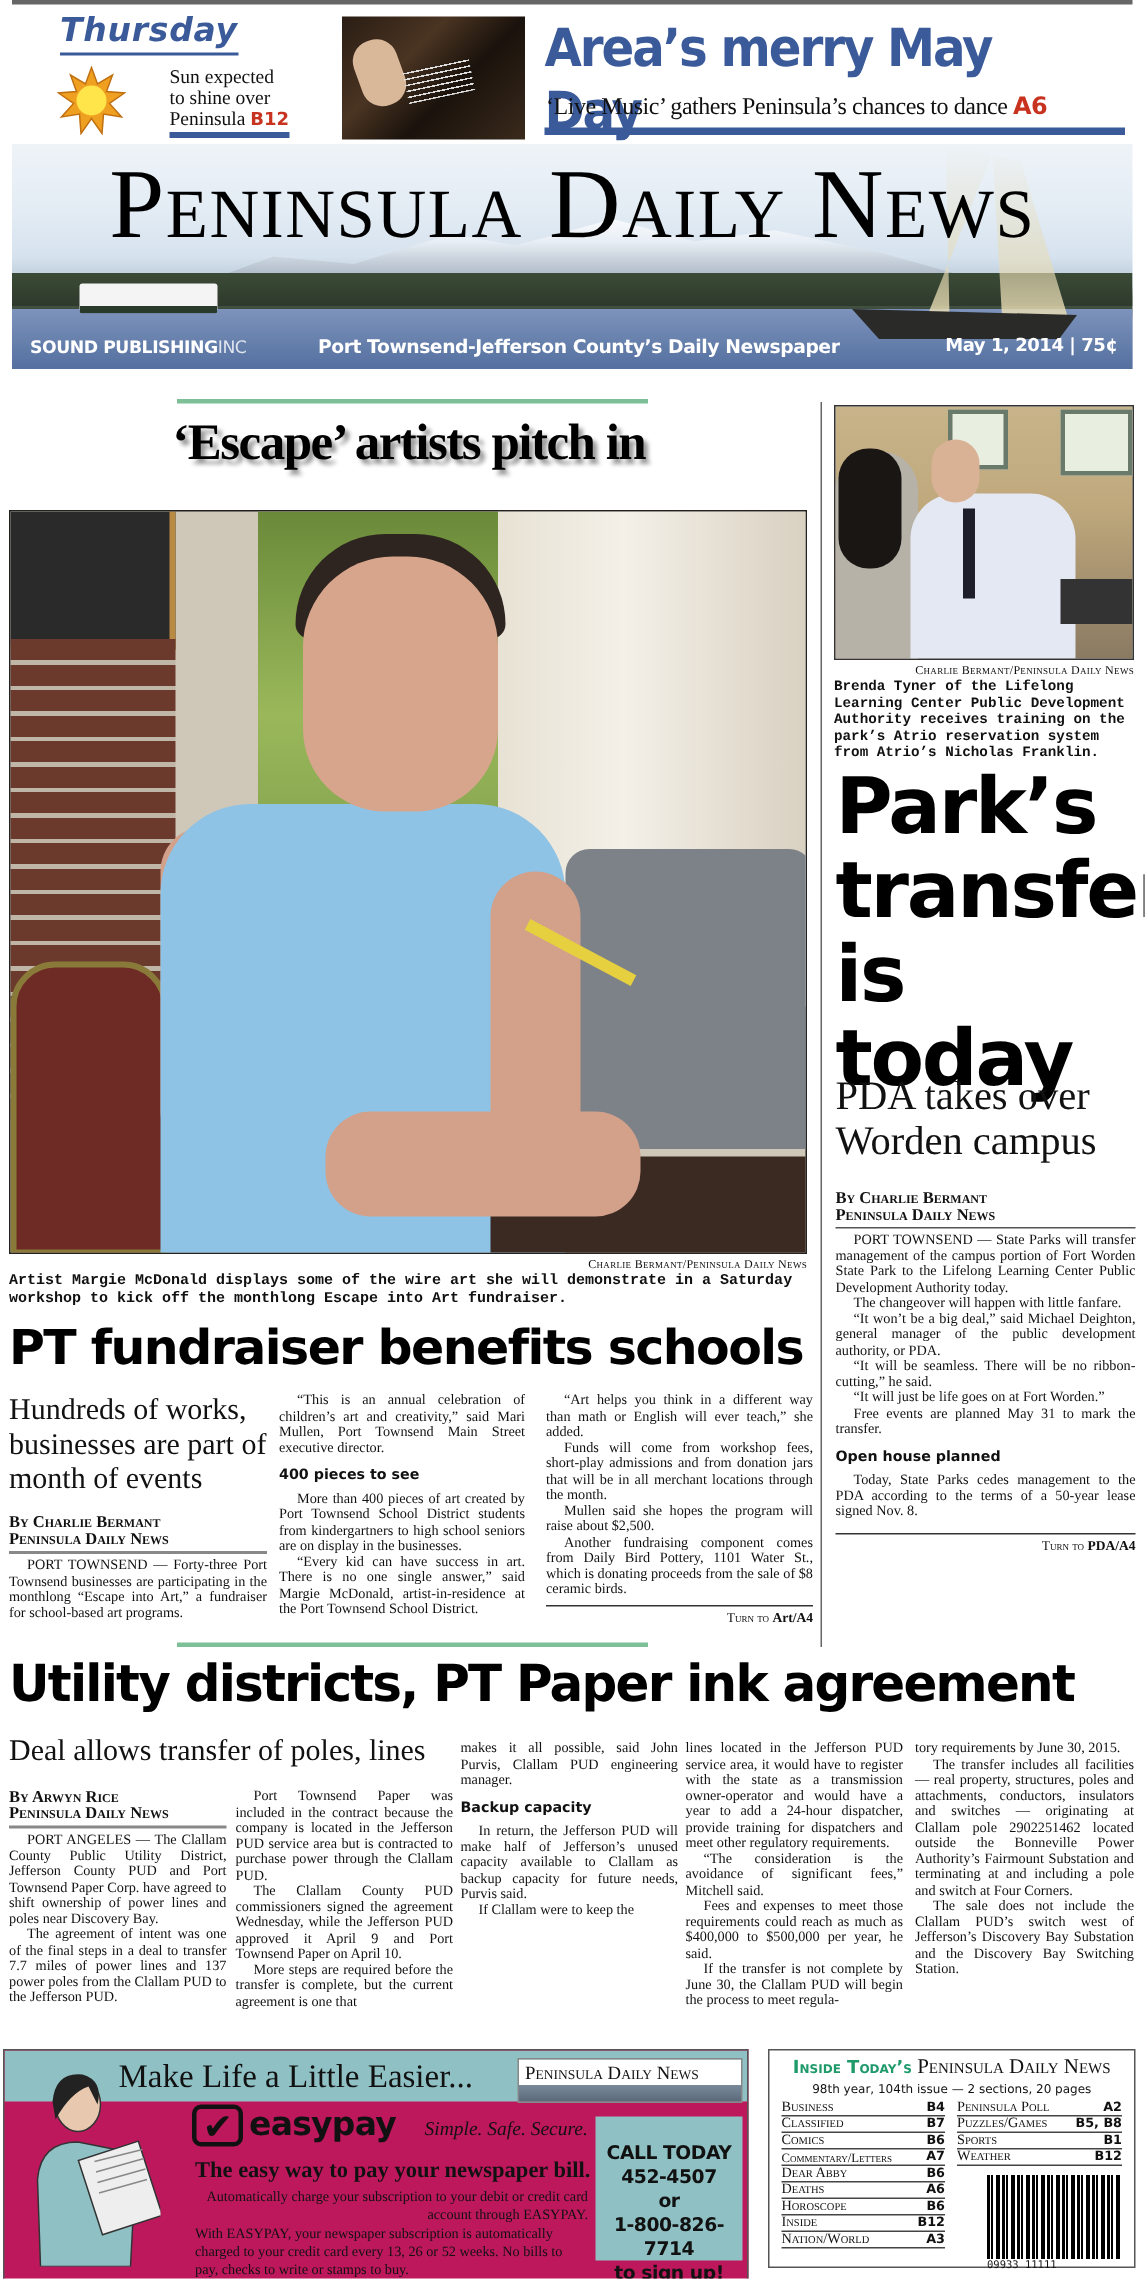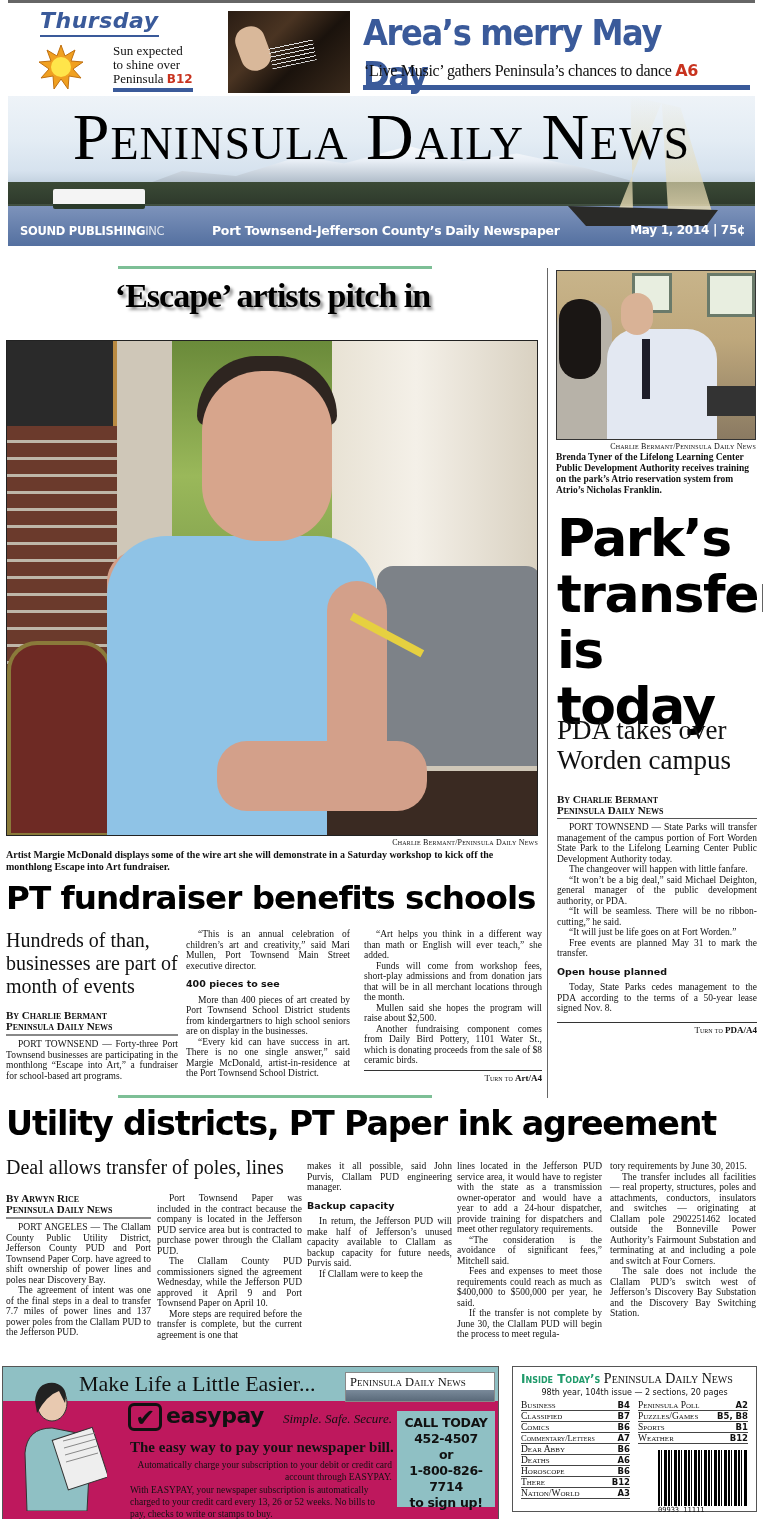--- a/index.html
+++ b/index.html
@@ -45,21 +45,21 @@
 .main-photo .chairred{position:absolute;left:0;top:300px;width:105px;height:196px;background:#6e2a24;border:4px solid #8a7a3a;border-radius:30px 30px 0 0}
 .main-photo .woman{position:absolute;left:100px;top:195px;width:270px;height:310px;background:#8fc3e6;border-radius:60px 60px 0 0}
 .main-photo .arm-l{position:absolute;left:100px;top:210px;width:60px;height:220px;background:#d3a08a;border-radius:30px}
 .main-photo .arm-r{position:absolute;left:320px;top:240px;width:60px;height:200px;background:#d3a08a;border-radius:30px}
 .main-photo .head{position:absolute;left:195px;top:30px;width:130px;height:170px;background:#d7a58c;border-radius:60px 60px 55px 55px}
 .main-photo .hair{position:absolute;left:190px;top:15px;width:140px;height:70px;background:#2e2520;border-radius:60px 60px 10px 10px}
 .main-photo .hands{position:absolute;left:210px;top:400px;width:210px;height:70px;background:#d3a08a;border-radius:30px}
 .main-photo .table{position:absolute;left:320px;top:430px;width:215px;height:66px;background:#3a2a22}
 .main-photo .bird{position:absolute;left:340px;top:290px;width:80px;height:8px;background:#e6d040;transform:rotate(28deg)}
 .caption-credit{font-family:"Liberation Serif",serif;font-size:8px;font-variant:small-caps;letter-spacing:0.2px;color:#111;text-align:right}
-.caption-bold{font-family:Liberation Serif, serif;font-weight:bold;font-size:10px;line-height:12px;color:#111}
+.caption-bold{font-family:Liberation Mono, monospace;font-weight:bold;font-size:10px;line-height:12px;color:#111}
 
 .pt-head{left:6px;top:879px;width:540px;font-family:"DejaVu Sans",sans-serif;font-weight:bold;font-size:32px;letter-spacing:-1px;color:#000;transform:scaleX(1.02);transform-origin:left}
 .deck{font-family:"Liberation Serif",serif;font-size:20px;line-height:23px;color:#111}
 .byline{font-family:"Liberation Serif",serif;font-size:11px;line-height:11px;font-variant:small-caps;font-weight:bold;color:#111}
 .bl-rule{height:2px;background:#888;margin:2px 0 3px}
 .body{font-family:"Liberation Serif",serif;font-size:9.5px;line-height:10.5px;color:#111;text-align:justify}
 .body p{text-indent:12px}
 .body p.noind{text-indent:0}
 .subhead{font-family:"DejaVu Sans",sans-serif;font-weight:bold;font-size:9.5px;margin:8px 0 5px;color:#111}
 .jump{font-family:"Liberation Serif",serif;font-size:9px;font-variant:small-caps;text-align:right;border-top:1px solid #333;padding-top:2px}
@@ -84,24 +84,24 @@
 .ad{left:2px;top:1366px;width:497px;height:188px;border:1px solid #555;background:#be185d;overflow:hidden}
 .ad .band{position:absolute;left:0;top:0;width:100%;height:34px;background:#8fc0c4}
 .ad .title{position:absolute;left:76px;top:4px;font-family:"Liberation Serif",serif;font-size:22px;color:#111}
 .ad .logo{position:absolute;left:342px;top:5px;width:150px;height:30px;background:linear-gradient(180deg,#fff 0 60%,#7a8a9a 60%,#5a6a7a);border:1px solid #888;font-family:"Liberation Serif",serif;font-variant:small-caps;font-size:12.5px;padding:2px 4px;color:#111;white-space:nowrap}
 .ad .lady{position:absolute;left:4px;top:6px;width:100px;height:138px}
 .ad .easypay{position:absolute;left:125px;top:36px;font-family:"DejaVu Sans",sans-serif;font-weight:bold;font-size:22px;color:#111;letter-spacing:-0.5px}
 .ad .check{display:inline-block;width:34px;height:28px;border:3px solid #111;border-radius:6px;text-align:center;line-height:24px;font-size:24px;vertical-align:middle;margin-right:4px}
 .ad .tag{position:absolute;left:280px;top:44px;font-family:"Liberation Serif",serif;font-style:italic;font-size:13px;color:#111}
 .ad .line1{position:absolute;left:127px;top:72px;font-family:"Liberation Serif",serif;font-weight:bold;font-size:15px;color:#111}
 .ad .small{position:absolute;left:127px;font-family:"Liberation Serif",serif;font-size:9.5px;line-height:12px;color:#111;width:262px}
-.ad .cta{position:absolute;left:394px;top:44px;width:98px;height:96px;background:#8fc0c4;font-family:"DejaVu Sans",sans-serif;font-weight:bold;text-align:center;color:#111;font-size:12.5px;line-height:16px;padding-top:4px;letter-spacing:-0.3px}
+.ad .cta{position:absolute;left:394px;top:44px;width:98px;height:96px;background:#8fc0c4;font-family:"DejaVu Sans",sans-serif;font-weight:bold;text-align:center;color:#111;font-size:12.5px;line-height:16px;padding-top:16px;letter-spacing:-0.3px}
 
 .index{left:512px;top:1366px;width:245px;height:146px;border:1px solid #555;padding:4px 8px}
-.index .hd{font-family:"Liberation Serif",serif;font-size:14px;font-variant:small-caps;text-align:left;color:#111;white-space:nowrap}
+.index .hd{font-family:"Liberation Serif",serif;font-size:14px;font-variant:small-caps;text-align:center;color:#111;white-space:nowrap}
 .index .hd .green{font-family:"DejaVu Sans",sans-serif;font-weight:bold;color:#1f9a6a;font-size:12px}
 .index .meta{font-family:"DejaVu Sans",sans-serif;font-size:8px;text-align:center;color:#111;margin:1px 0 3px}
 .index .cols{display:flex;gap:8px}
 .index .c{flex:1}
 .index .row{display:flex;justify-content:space-between;border-bottom:1px solid #444;font-size:9.5px;line-height:10.6px;height:11px}
 .index .row .n{font-family:"Liberation Serif",serif;font-variant:small-caps;color:#111}
 .index .row .p{font-family:"DejaVu Sans",sans-serif;font-weight:bold;font-size:8.5px;color:#111}
 .barcode{margin-top:6px;height:56px;width:90px;margin-left:20px;background:repeating-linear-gradient(90deg,#000 0 2px,#fff 2px 3px,#000 3px 4px,#fff 4px 6px,#000 6px 9px,#fff 9px 10px)}
 .barnum{font-family:"DejaVu Sans Mono",monospace;font-size:7px;margin-left:20px;color:#111}
 </style>
@@ -159,21 +159,21 @@
   <div class="head"></div>
   <div class="table"></div>
   <div class="hands"></div>
   <div class="bird"></div>
 </div>
 <div class="abs caption-credit" style="left:6px;top:838px;width:532px;">Charlie Bermant/Peninsula Daily News</div>
 <div class="abs caption-bold" style="left:6px;top:849px;width:532px;">Artist Margie McDonald displays some of the wire art she will demonstrate in a Saturday workshop to kick off the monthlong Escape into Art fundraiser.</div>
 
 <div class="abs pt-head">PT fundraiser benefits schools</div>
 <div class="abs" style="left:6px;top:929px;width:172px;">
-  <div class="deck">Hundreds of than, businesses are part of month of events</div>
+  <div class="deck">Hundreds of works, businesses are part of month of events</div>
   <div class="byline" style="margin-top:12px;">By Charlie Bermant</div>
   <div class="byline org">Peninsula Daily News</div>
   <div class="bl-rule"></div>
   <div class="body">
       <p>PORT TOWNSEND — Forty-three Port Townsend businesses are participating in the monthlong “Escape into Art,” a fundraiser for school-based art programs.</p>
     </div>
 </div>
 <div class="abs body" style="left:186px;top:929px;width:164px;">
   <p>“This is an annual celebration of children’s art and creativity,” said Mari Mullen, Port Townsend Main Street executive director.</p>
   <div class="subhead">400 pieces to see</div>
@@ -307,21 +307,21 @@
         </div>
       <div class="row">
           <span class="n">Deaths</span>
           <span class="p">A6</span>
         </div>
       <div class="row">
           <span class="n">Horoscope</span>
           <span class="p">B6</span>
         </div>
       <div class="row">
-          <span class="n">There</span>
+          <span class="n">Inside</span>
           <span class="p">B12</span>
         </div>
       <div class="row">
           <span class="n">Nation/World</span>
           <span class="p">A3</span>
         </div>
     </div>
     <div class="c">
       <div class="row">
           <span class="n">Peninsula Poll</span>

